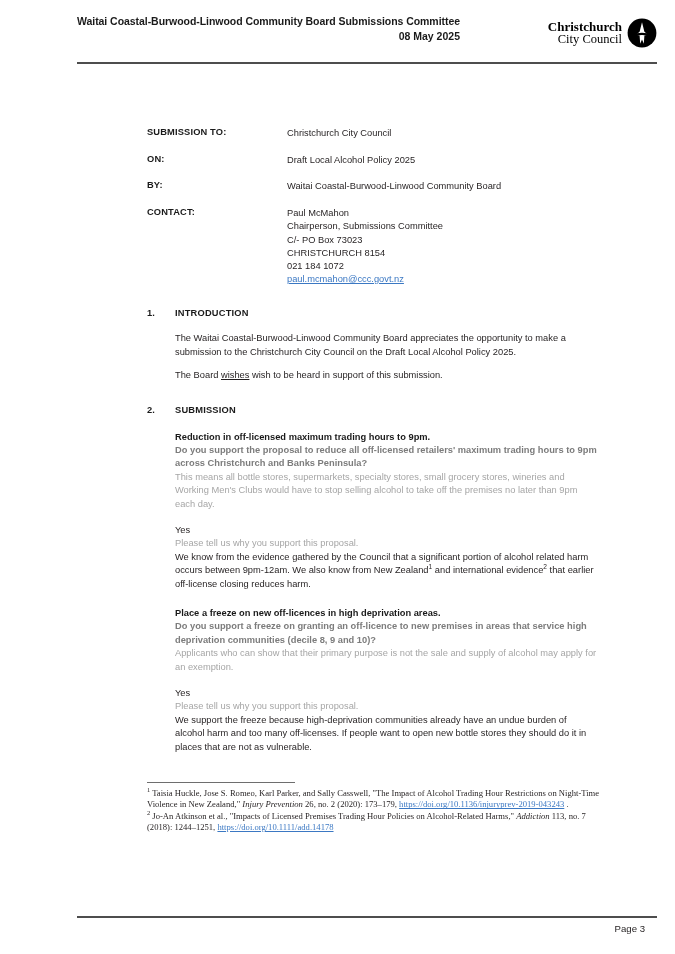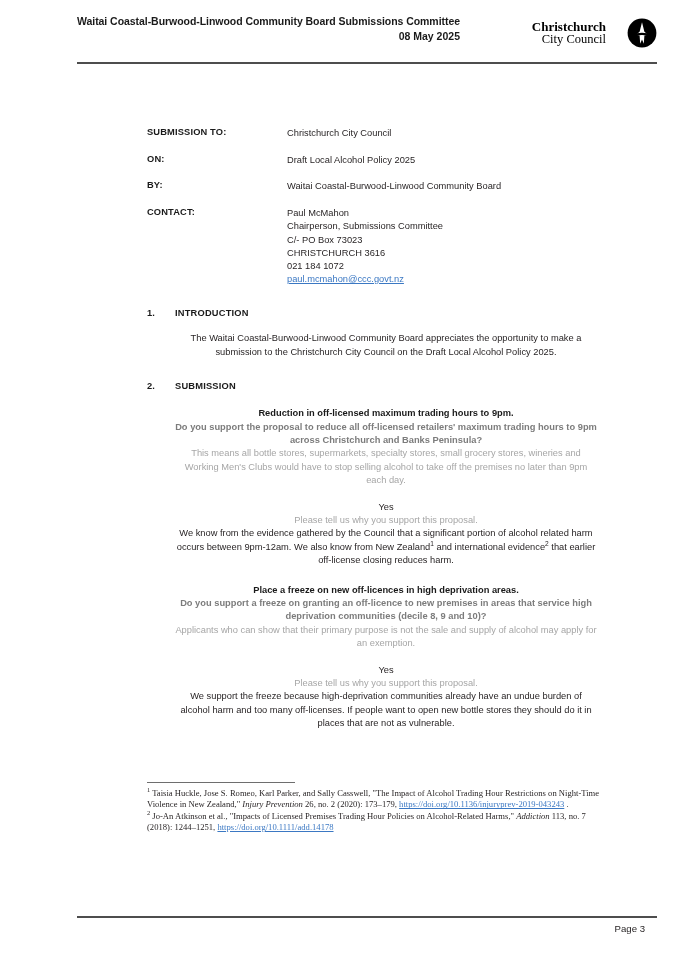--- a/index.html
+++ b/index.html
@@ -44,21 +44,21 @@
     font-size: 10.5px;
     font-weight: bold;
     line-height: 14.5px;
     color: #1a1a1a;
     margin-top: 0px;
     text-align: right;
   }
   .logo {
     display: flex;
     align-items: center;
-    gap: 21px;
+    gap: 5px;
     margin-top: 4px;
   }
   .logo-text {
     text-align: right;
     font-family: "Liberation Serif", serif;
     line-height: 12.5px;
   }
   .logo-text-1 {
     font-size: 13px;
     font-weight: bold;
@@ -149,21 +149,20 @@
   .section-title {
     font-size: 9.3px;
     font-weight: bold;
     color: #1a1a1a;
     letter-spacing: 0.2px;
   }
 
   .body-block {
     margin-left: 28px;
     width: 422px;
-    text-align: center;
   }
   p.para {
     margin: 0 0 10px 0;
     font-size: 9.3px;
     line-height: 13.4px;
     color: #231f20;
   }
   p.para.tight { margin-bottom: 0; }
   .u { text-decoration: underline; }
 
@@ -298,32 +297,33 @@
     <div class="meta-row">
       <div class="meta-label">BY:</div>
       <div class="meta-value">Waitai Coastal-Burwood-Linwood Community Board</div>
     </div>
     <div class="meta-row contact">
       <div class="meta-label">CONTACT:</div>
       <div class="meta-value">
         <span class="line">Paul McMahon</span>
         <span class="line">Chairperson, Submissions Committee</span>
         <span class="line">C/- PO Box 73023</span>
-        <span class="line">CHRISTCHURCH 3616</span>
+        <span class="line">CHRISTCHURCH 8154</span>
         <span class="line">021 184 1072</span>
         <span class="line"><a class="email" href="#">paul.mcmahon@ccc.govt.nz</a></span>
       </div>
     </div>
 
     <div class="section">
       <div class="section-num">1.</div>
       <div class="section-title">INTRODUCTION</div>
     </div>
     <div class="body-block">
       <p class="para" style="margin-top:14px;">The Waitai Coastal-Burwood-Linwood Community Board appreciates the opportunity to make a submission to the Christchurch City Council on the Draft Local Alcohol Policy 2025.</p>
+      <p class="para tight"><span>The Board </span><span class="u">wishes</span><span> wish to be heard in support of this submission.</span></p>
     </div>
 
     <div class="section">
       <div class="section-num">2.</div>
       <div class="section-title">SUBMISSION</div>
     </div>
 
     <div class="body-block">
 
       <div class="qblock">

